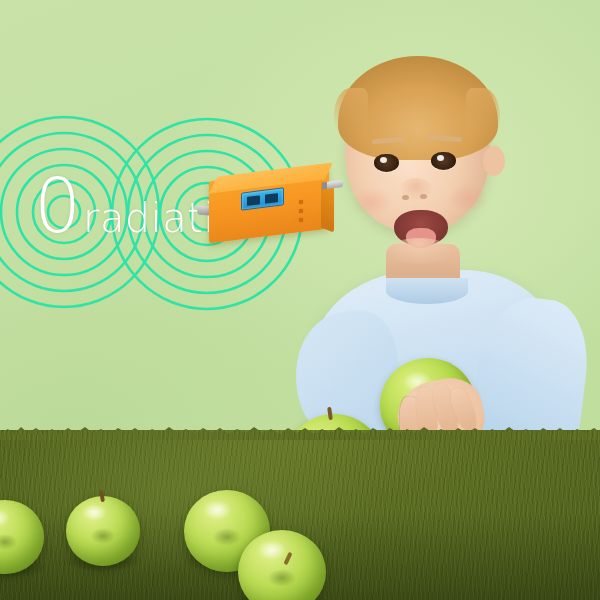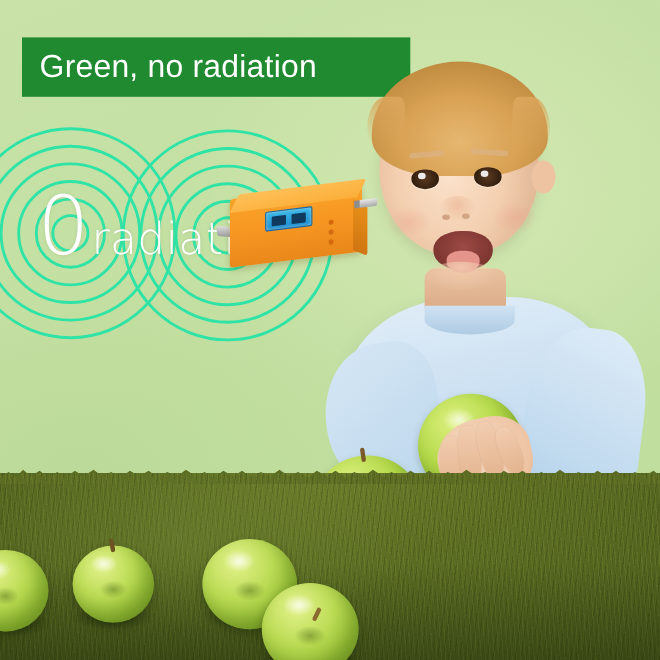--- a/index.html
+++ b/index.html
@@ -493,23 +493,20 @@
   
   #scene, #scene * { user-select: none; }
 </style>
 </head>
 <body>
 
 <div id="scene">
 
   <div class="bg-sheen"></div>
 
-  <div class="headline-banner">
-    <span class="headline-text">Green, no radiation</span>
-  </div>
 
   <div class="ring-cluster left">
     <svg viewBox="0 0 200 200" xmlns="http://www.w3.org/2000/svg" aria-hidden="true">
       <g fill="none" stroke="#2fe3a6" stroke-width="2.6">
         <circle cx="100" cy="100" r="16"></circle>
         <circle cx="100" cy="100" r="31"></circle>
         <circle cx="100" cy="100" r="47"></circle>
         <circle cx="100" cy="100" r="63"></circle>
         <circle cx="100" cy="100" r="79"></circle>
         <circle cx="100" cy="100" r="95"></circle>

